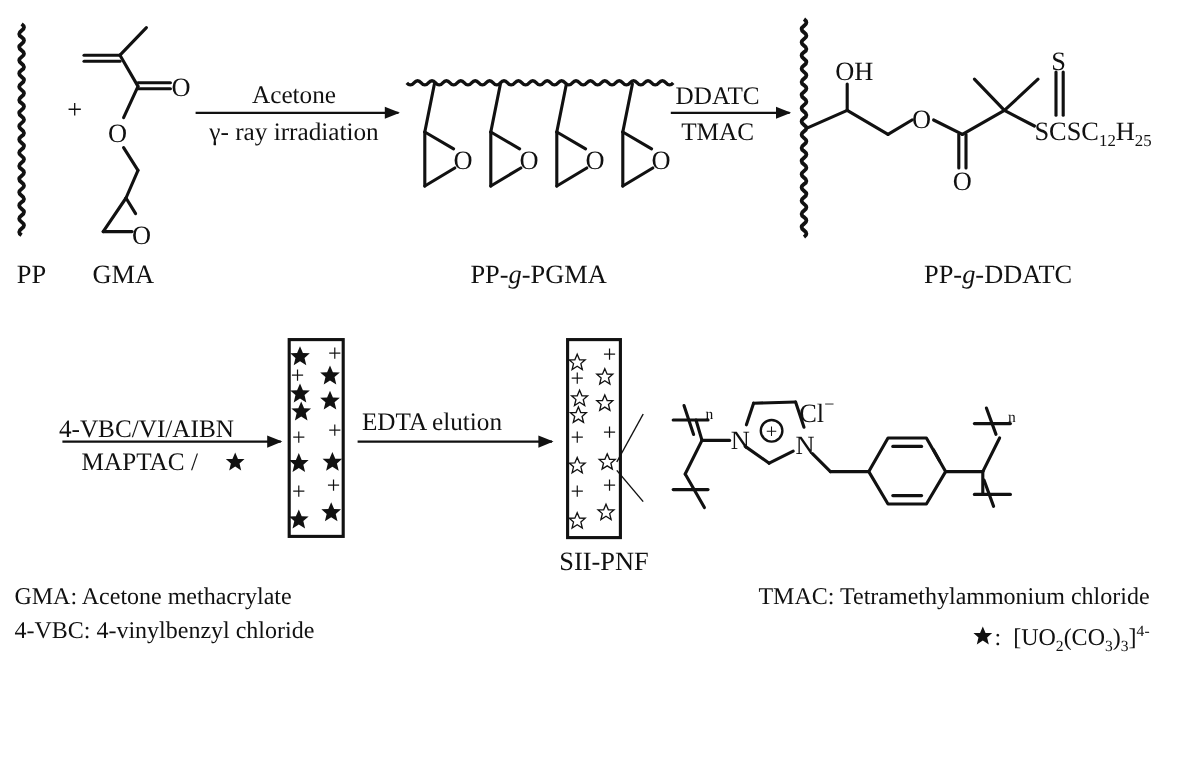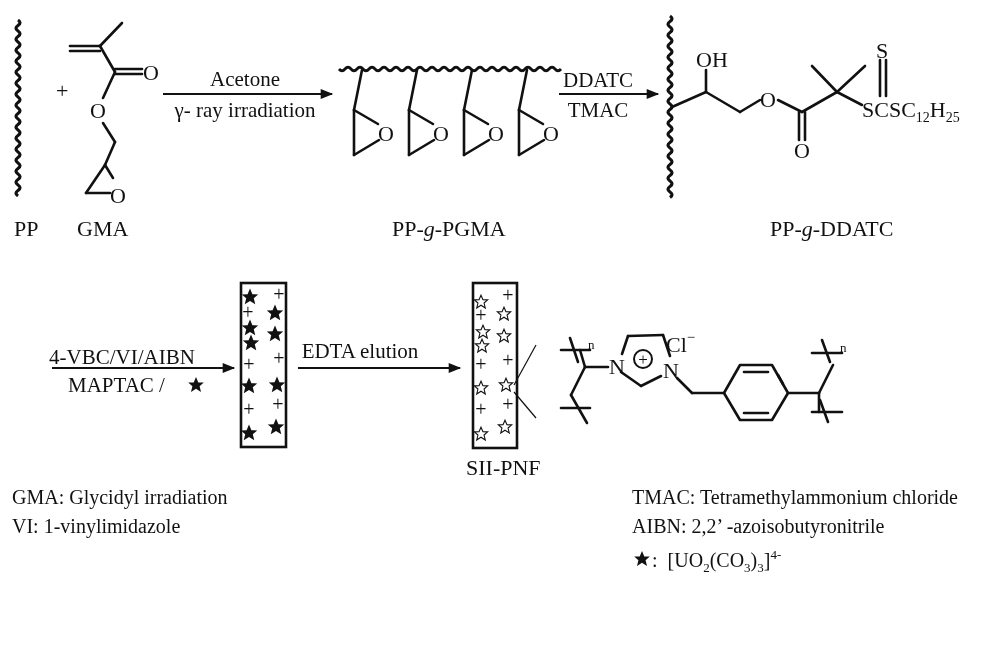--- a/index.html
+++ b/index.html
@@ -5,21 +5,21 @@
     html, body { margin: 0; padding: 0; background: #ffffff; }
     body { width: 1000px; height: 650px; position: relative; overflow: hidden;
            font-family: "Liberation Serif", "DejaVu Serif", serif; color: #111; }
     svg.scheme { position: absolute; left: 0; top: 0; width: 1000px; height: 650px; }
     svg text { font-family: "Liberation Serif", "DejaVu Serif", serif; fill: #111; }
     .lbl { font-size: 22px; }
     .arrowtxt { font-size: 21px; }
     .atom { font-size: 22px; }
     .legend { position: absolute; font-size: 20px; line-height: 26px; white-space: nowrap; }
     .legend-left { left: 12px; top: 484px; }
-    .legend-right { right: 42px; top: 484px; text-align: left; }
+    .legend-right { right: 42px; top: 484px; text-align: right; }
     .legend div { height: 29px; }
     .legend-left .row-dd { margin-top: 4px; height: 26px; }
     .legend-left .row-ma { height: 26px; }
     .star-inline { display: inline-block; vertical-align: -2px; }
     sub, sup { font-size: 13px; }
     .bond { stroke: #111; stroke-width: 2.6; fill: none; stroke-linecap: round; stroke-linejoin: round; }
     .thin { stroke: #111; stroke-width: 1.2; fill: none; }
     .wavy { stroke: #111; stroke-width: 3.2; fill: none; }
   </style>
 </head>
@@ -208,24 +208,23 @@
     <line class="bond" x1="812" y1="353" x2="842" y2="353"></line>
     <line class="bond" x1="822" y1="340" x2="830" y2="362"></line>
     <text x="840" y="352" font-size="13">n</text>
     <line class="bond" x1="819" y1="393" x2="819" y2="412"></line>
     <line class="bond" x1="812" y1="412" x2="842" y2="412"></line>
     <line class="bond" x1="820" y1="400" x2="828" y2="422"></line>
   </g>
 </svg>
 
 <div class="legend legend-left">
-  <div>GMA: Glycidyl irradiation</div>
-  <div>VI: 1-vinylimidazole</div>
+  <div>GMA: Acetone methacrylate</div>
+  <div>4-VBC: 4-vinylbenzyl chloride</div>
 </div>
 <div class="legend legend-right">
   <div>TMAC: Tetramethylammonium chloride</div>
-  <div>AIBN: 2,2’ -azoisobutyronitrile</div>
   <div>
     <svg class="star-inline" width="20" height="20" viewBox="-10 -10 20 20">
         <use href="#starFilled" fill="#111"></use>
       </svg><span>:</span>&nbsp;&nbsp;<span>[UO</span><sub>2</sub><span>(CO</span><sub>3</sub><span>)</span><sub>3</sub><span>]</span><sup>4-</sup>
   </div>
 </div>
 
 </body></html>

